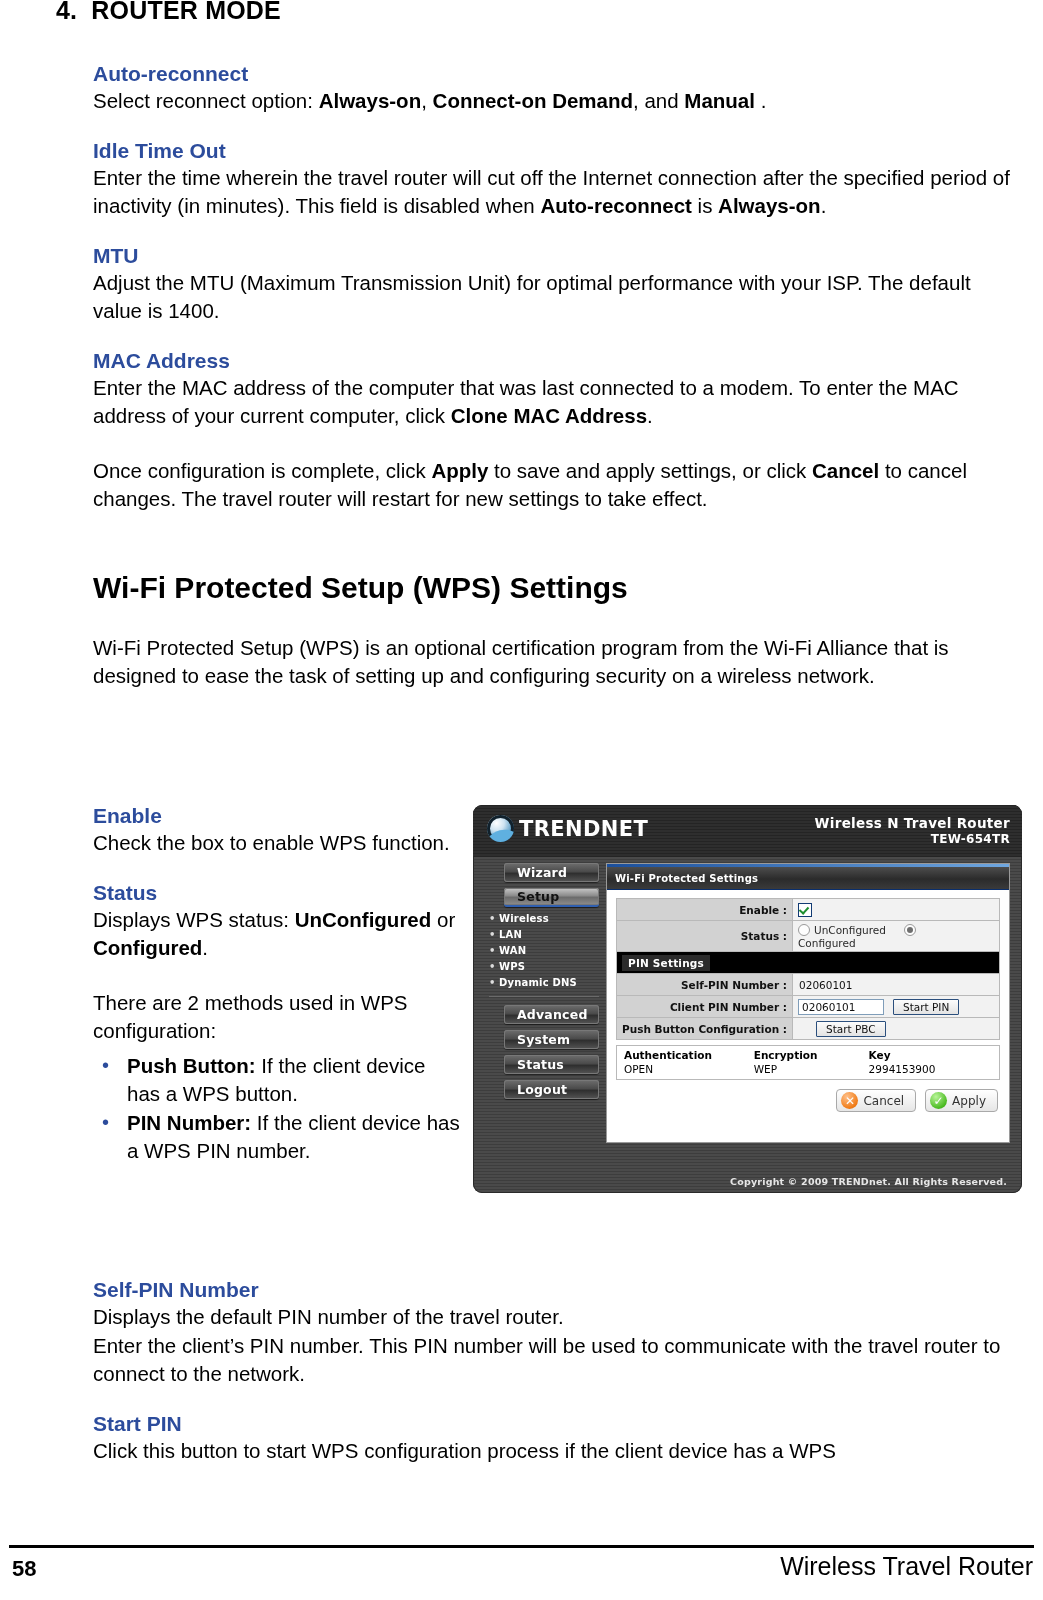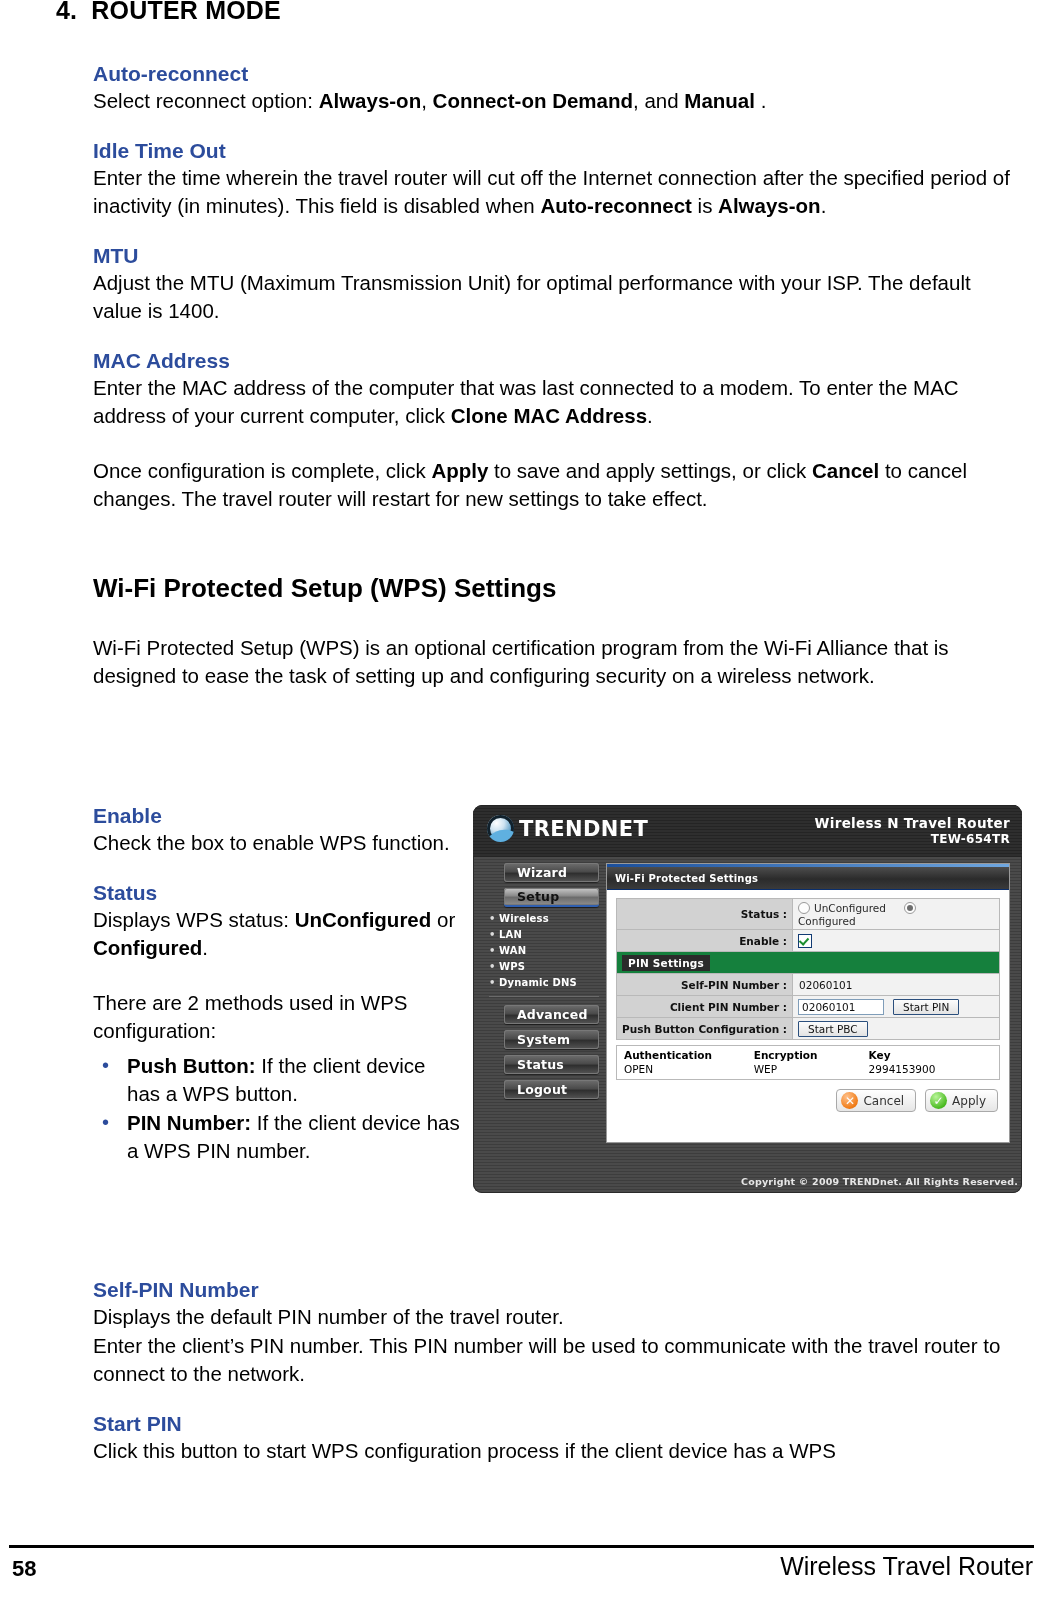--- a/index.html
+++ b/index.html
@@ -56,21 +56,21 @@
     font-size: 20.5px;
     line-height: 28.5px;
     color: #000;
   }
   p.body.gap { margin-top: 26px; }
 
   b { font-weight: bold; }
 
   h2.big-head {
     margin: 0;
-    font-size: 26px;
+    font-size: 30px;
     font-weight: bold;
     line-height: 32px;
   }
 
   
   .left-col {
     position: absolute;
     left: 93px;
     top: 802px;
     width: 370px;
@@ -324,21 +324,21 @@
   .sectionbar {
     background: #2b2b2b;
     color: #fff;
     font-size: 10.5px;
     font-weight: bold;
     padding: 2px 6px;
     display: inline-block;
     letter-spacing: 0.2px;
   }
   .sectionbar-row td {
-    background: #15803d;
+    background: #000000;
     border-left: 1px solid #b9b9b9;
     border-right: 1px solid #b9b9b9;
     padding: 1px 0 1px 0;
   }
 
   .chk {
     display: inline-block;
     width: 12px; height: 12px;
     border: 1px solid #123b73;
     background: #fff;
@@ -450,21 +450,21 @@
     color: #fff;
     font-size: 12px;
     font-weight: bold;
     line-height: 1;
   }
   .icon-cancel { background: radial-gradient(circle at 35% 28%, #ffc08a, #f07c17 70%, #d3640a); }
   .icon-apply { background: radial-gradient(circle at 35% 28%, #b9f59a, #4cbb22 70%, #2d8a10); }
 
   .shot-copyright {
     position: absolute;
-    right: 4px;
+    right: 15px;
     bottom: 6px;
     color: #e6e6e6;
     font-size: 9.5px;
     font-weight: bold;
     letter-spacing: 0.2px;
   }
 </style>
 </head>
 <body>
 
@@ -564,50 +564,50 @@
     </div>
 
     <div class="shot-panel">
       <div class="panel-title-bar-top"></div>
       <div class="panel-title">Wi-Fi Protected Settings</div>
 
       <div class="panel-body">
         <table class="form">
           <tbody>
               <tr>
+            <td class="lbl">Enable :</td>
+            <td class="val">
+              <span class="chk"></span>
+            </td>
+          </tr>
+          <tr>
             <td class="lbl">Status :</td>
             <td class="val">
               <span class="radio"></span><span class="radio-label">UnConfigured</span><span class="radio sel"></span><span class="radio-label">Configured</span>
-            </td>
-          </tr>
-          <tr>
-            <td class="lbl">Enable :</td>
-            <td class="val">
-              <span class="chk"></span>
             </td>
           </tr>
           <tr class="sectionbar-row">
             <td colspan="2">
               <span class="sectionbar">PIN Settings</span>
             </td>
           </tr>
           <tr>
             <td class="lbl">Self-PIN Number :</td>
             <td class="val plain">02060101</td>
           </tr>
           <tr>
             <td class="lbl">Client PIN Number :</td>
             <td class="val">
               <span class="txtbox">02060101</span><span class="btn-sm">Start PIN</span>
             </td>
           </tr>
           <tr>
             <td class="lbl">Push Button Configuration :</td>
             <td class="val">
-              <span class="btn-sm" style="margin-left:0;">Start PBC</span>
+              <span class="btn-sm" style="margin-left:18px;">Start PBC</span>
             </td>
           </tr>
         </tbody>
           </table>
 
         <table class="keytable">
           <tbody>
               <tr>
             <th style="width:34%">Authentication</th>
             <th style="width:30%">Encryption</th>

